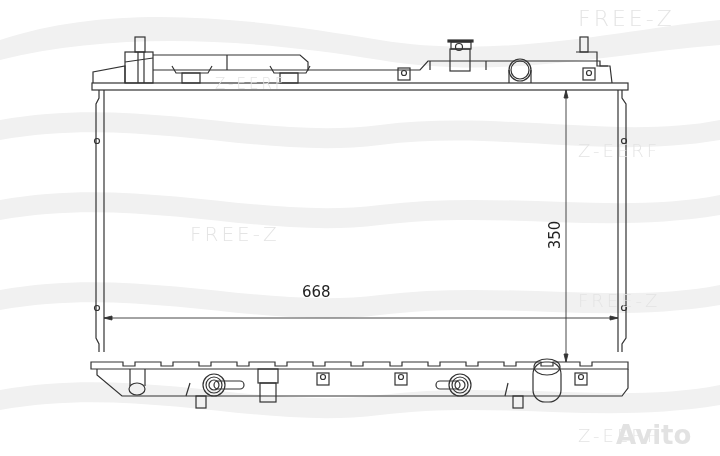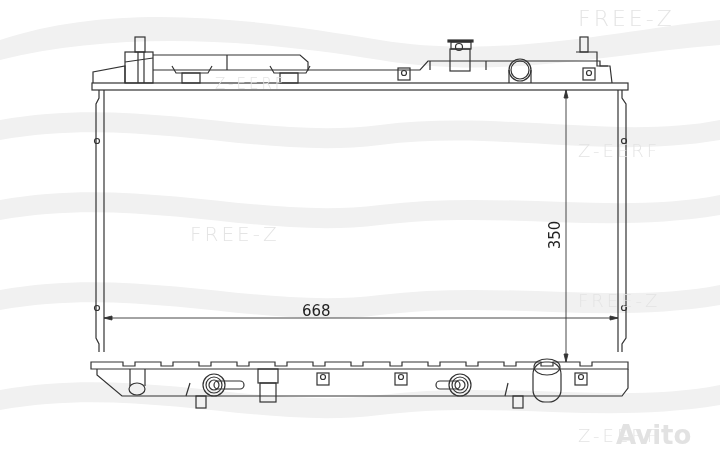--- a/index.html
+++ b/index.html
@@ -1,21 +1,21 @@
 <!DOCTYPE html>
 <html><head>
 <meta charset="utf-8">
 <style>
   html, body { margin: 0; padding: 0; background: #ffffff; }
   body { width: 720px; height: 456px; overflow: hidden; position: relative; font-family: "Liberation Sans", sans-serif; }
   #stage { position: absolute; left: 0; top: 0; width: 720px; height: 320px; }
   .wm { position: absolute; color: #e4e4e4; font-family: "DejaVu Sans", sans-serif; letter-spacing: 3px; font-weight: 300; }
   .avito { position: absolute; left: 616px; top: 420px; color: #e2e2e2; font-size: 26px; font-family: "DejaVu Sans", sans-serif; font-weight: bold; }
   .dim { position: absolute; color: #222; font-family: "DejaVu Sans", sans-serif; font-size: 15px; }
-  .dim-w { left: 302px; top: 302px; }
+  .dim-w { left: 302px; top: 283px; }
   .dim-h { left: 541px; top: 226px; transform: rotate(-90deg); transform-origin: center; }
   .abcp { position: absolute; left: 294px; top: 296px; color: #cfcfcf; font-size: 30px; font-weight: bold; font-family: "DejaVu Sans", sans-serif; letter-spacing: -1px; }
 </style>
 </head>
 <body>
 
 <div id="stage">
   <svg width="720" height="456" viewBox="0 0 720 456" xmlns="http://www.w3.org/2000/svg">
 
     <g fill="#f1f1f1" stroke="none">

